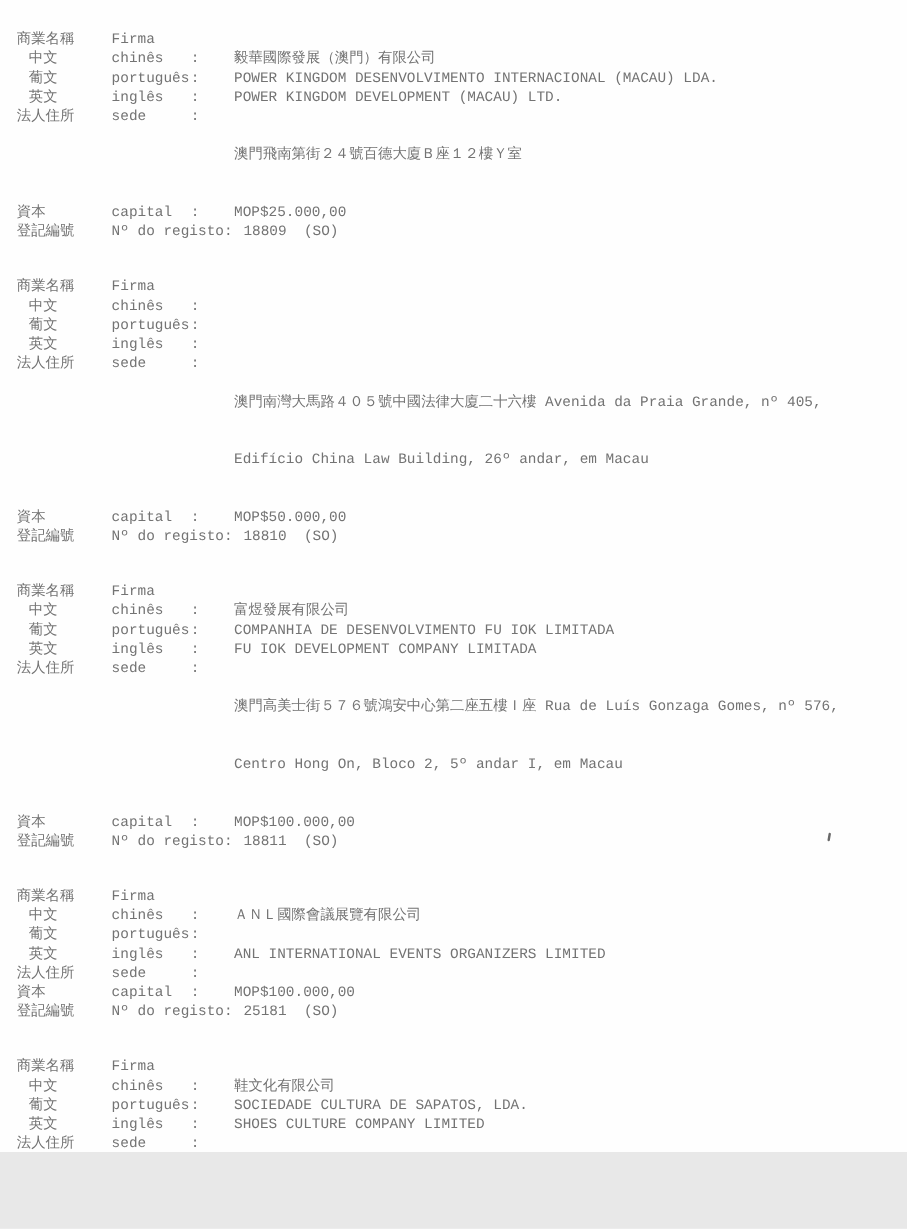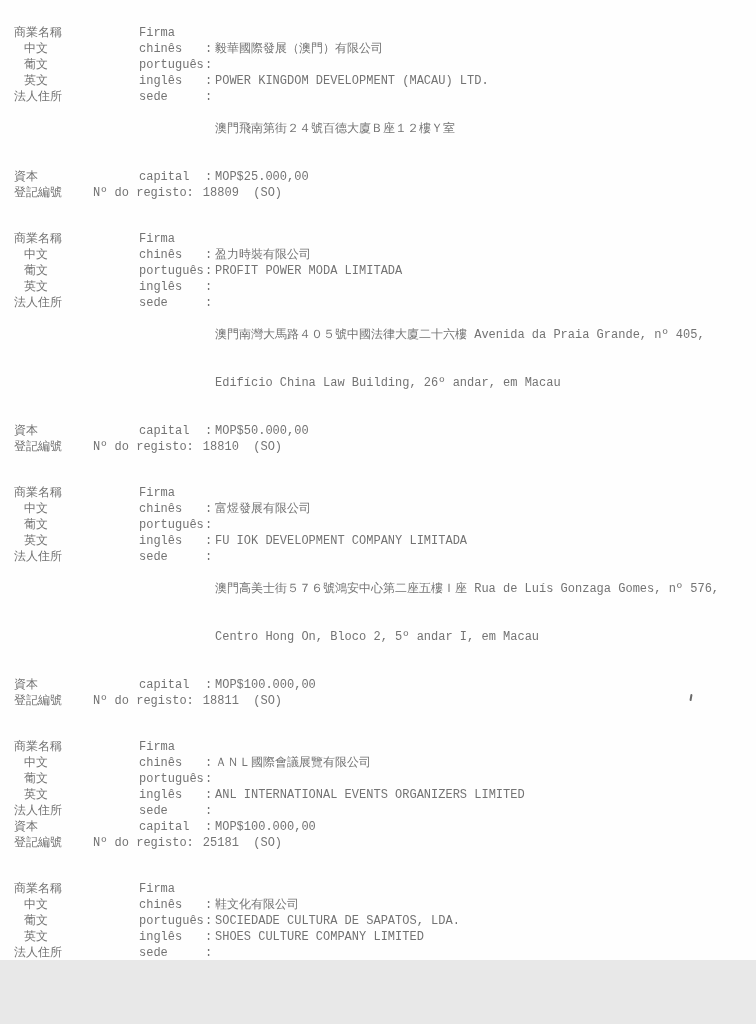--- a/index.html
+++ b/index.html
@@ -14,23 +14,23 @@
     font-family:"Liberation Mono","DejaVu Sans Mono",monospace;
     font-size:12px;
     line-height:16px;
     color:#737373;
     -webkit-font-smoothing:antialiased;
   }
   .entry{margin-bottom:30px;}
   .row{display:flex;align-items:baseline;}
   .c1{flex:0 0 79px;white-space:nowrap;}
   .ind{padding-left:10px;box-sizing:border-box;}
-  .c2{flex:0 0 66px;white-space:nowrap;margin-left:46px;}
+  .c2{flex:0 0 66px;white-space:nowrap;}
   .colon{flex:0 0 10px;}
-  .val{flex:1;white-space:pre-wrap;}
+  .val{flex:1;white-space:pre-wrap;margin-left:26px;}
   .val div{white-space:pre-wrap;}
   .reg-label{white-space:nowrap;}
   .reg-val{margin-left:9px;white-space:pre;font-family:Liberation Mono, monospace;}
   .artifact{
     position:absolute;left:690px;top:694px;width:2px;height:7px;
     background:#444;transform:rotate(10deg);border-radius:1px;opacity:.8;
   }
   .scan-shadow{
     position:absolute;left:530px;top:1006px;width:220px;height:16px;
     background:radial-gradient(ellipse at center, rgba(0,0,0,0.08), rgba(0,0,0,0) 70%);
@@ -49,20 +49,21 @@
     <div class="row">
       <span class="c1 ind">中文</span>
       <span class="c2">chinês</span>
       <span class="colon">:</span>
       <span class="val">毅華國際發展（澳門）有限公司</span>
     </div>
     <div class="row">
       <span class="c1 ind">葡文</span>
       <span class="c2">português</span>
       <span class="colon">:</span>
+      <span class="val">POWER KINGDOM DESENVOLVIMENTO INTERNACIONAL (MACAU) LDA.</span>
     </div>
     <div class="row">
       <span class="c1 ind">英文</span>
       <span class="c2">inglês</span>
       <span class="colon">:</span>
       <span class="val">POWER KINGDOM DEVELOPMENT (MACAU) LTD.</span>
     </div>
     <div class="row">
       <span class="c1">法人住所</span>
       <span class="c2">sede</span>
@@ -86,27 +87,25 @@
 
   <section class="entry">
     <div class="row">
       <span class="c1">商業名稱</span>
       <span class="c2">Firma</span>
     </div>
     <div class="row">
       <span class="c1 ind">中文</span>
       <span class="c2">chinês</span>
       <span class="colon">:</span>
-      <span class="val">盈力時裝有限公司</span>
-    </div>
-    <div class="row">
-      <span class="c1 ind">葡文</span>
-      <span class="c2">português</span>
-      <span class="colon">:</span>
-      <span class="val">PROFIT POWER MODA LIMITADA</span>
+    </div>
+    <div class="row">
+      <span class="c1 ind">葡文</span>
+      <span class="c2">português</span>
+      <span class="colon">:</span>
     </div>
     <div class="row">
       <span class="c1 ind">英文</span>
       <span class="c2">inglês</span>
       <span class="colon">:</span>
     </div>
     <div class="row">
       <span class="c1">法人住所</span>
       <span class="c2">sede</span>
       <span class="colon">:</span>
@@ -136,20 +135,21 @@
     <div class="row">
       <span class="c1 ind">中文</span>
       <span class="c2">chinês</span>
       <span class="colon">:</span>
       <span class="val">富煜發展有限公司</span>
     </div>
     <div class="row">
       <span class="c1 ind">葡文</span>
       <span class="c2">português</span>
       <span class="colon">:</span>
+      <span class="val">COMPANHIA DE DESENVOLVIMENTO FU IOK LIMITADA</span>
     </div>
     <div class="row">
       <span class="c1 ind">英文</span>
       <span class="c2">inglês</span>
       <span class="colon">:</span>
       <span class="val">FU IOK DEVELOPMENT COMPANY LIMITADA</span>
     </div>
     <div class="row">
       <span class="c1">法人住所</span>
       <span class="c2">sede</span>

